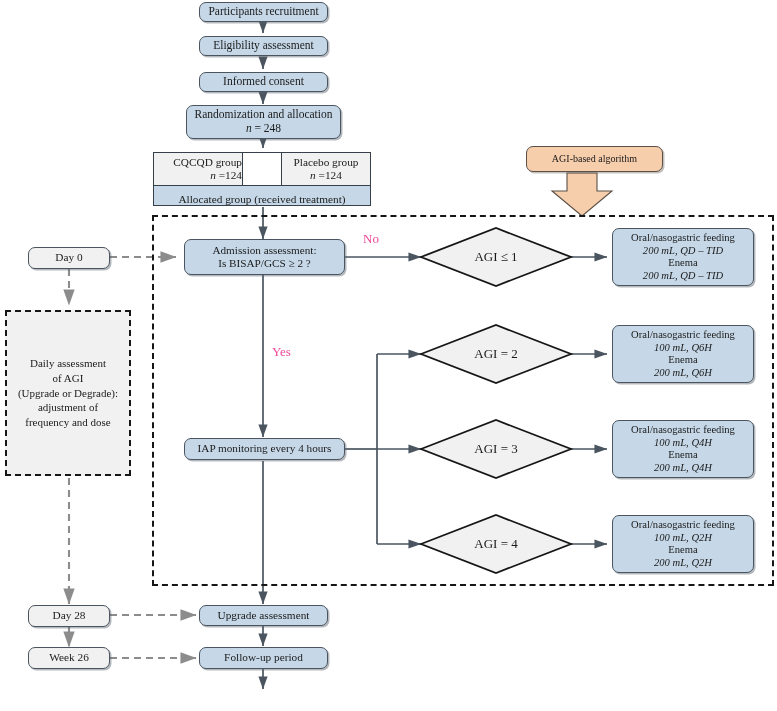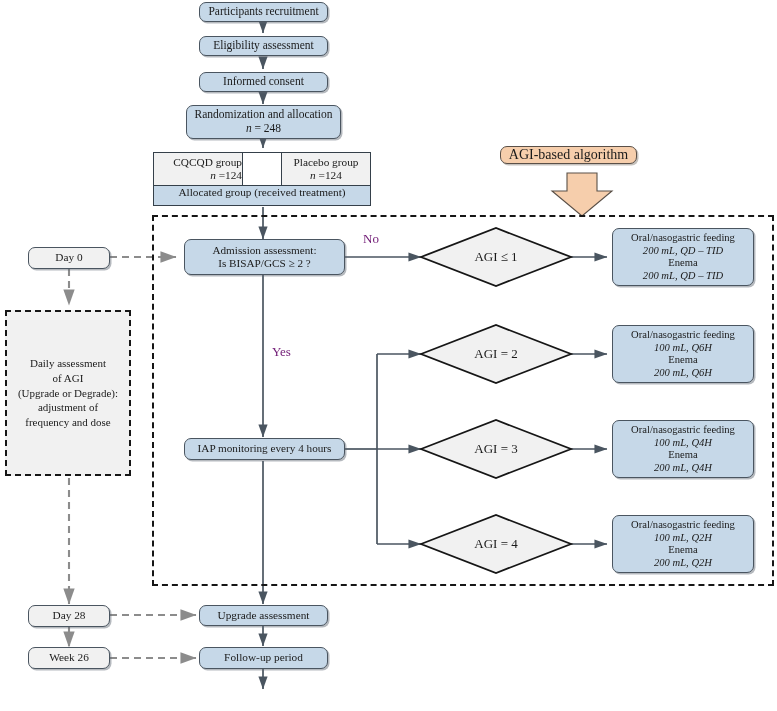--- a/index.html
+++ b/index.html
@@ -88,21 +88,21 @@
     border-bottom: 1px solid #35404a;
     background: #ffffff;
   }
   .grouptable .botrow {
     box-sizing: border-box;
     height: 20px;
     border: 1px solid #35404a;
     border-top: none;
     background: #c6d8e8;
     display: flex;
-    align-items: flex-start;
+    align-items: flex-end;
     justify-content: center;
   }
 
   
   .dashbox {
     position: absolute;
     box-sizing: border-box;
     border: 2.5px dashed #161616;
     z-index: 1;
     background: transparent;
@@ -132,21 +132,21 @@
     width: 100%;
     height: 100%;
     display: flex;
     align-items: center;
     justify-content: center;
     text-align: center;
   }
   .edgelabel {
     position: absolute;
     z-index: 4;
-    color: #701a75;
+    color: #ec4899;
   }
 </style>
 </head>
 <body>
 
 <div id="canvas">
 
   <div class="dashbox" style="left:152px; top:215px; width:622px; height:371px;"></div>
 
   <svg class="edges" viewBox="0 0 777 711">
@@ -242,21 +242,21 @@
       <div class="cellR" style="font-size:11.3px;">
         <span class="n-line">Placebo group</span>
         <span class="n-line"><i class="itvar">n</i> <span>=124</span></span>
       </div>
     </div>
     <div class="botrow" style="font-size:11.3px;">
       <span>Allocated group (received treatment)</span>
     </div>
   </div>
 
-  <div class="node peach" style="left:500px; top:146px; width:137px; height:18px; font-size:14px;">
+  <div class="node peach" style="left:526px; top:146px; width:137px; height:26px; font-size:10px;">
     <span>AGI-based algorithm</span>
   </div>
 
   <div class="node blue" style="left:184px; top:239px; width:161px; height:36px; font-size:11.2px;">
     <span class="n-line">Admission assessment:</span>
     <span class="n-line">Is BISAP/GCS ≥ 2 ?</span>
   </div>
 
   <div class="edgelabel" style="left:363px; top:231px; font-size:13px;">
     <span>No</span>

